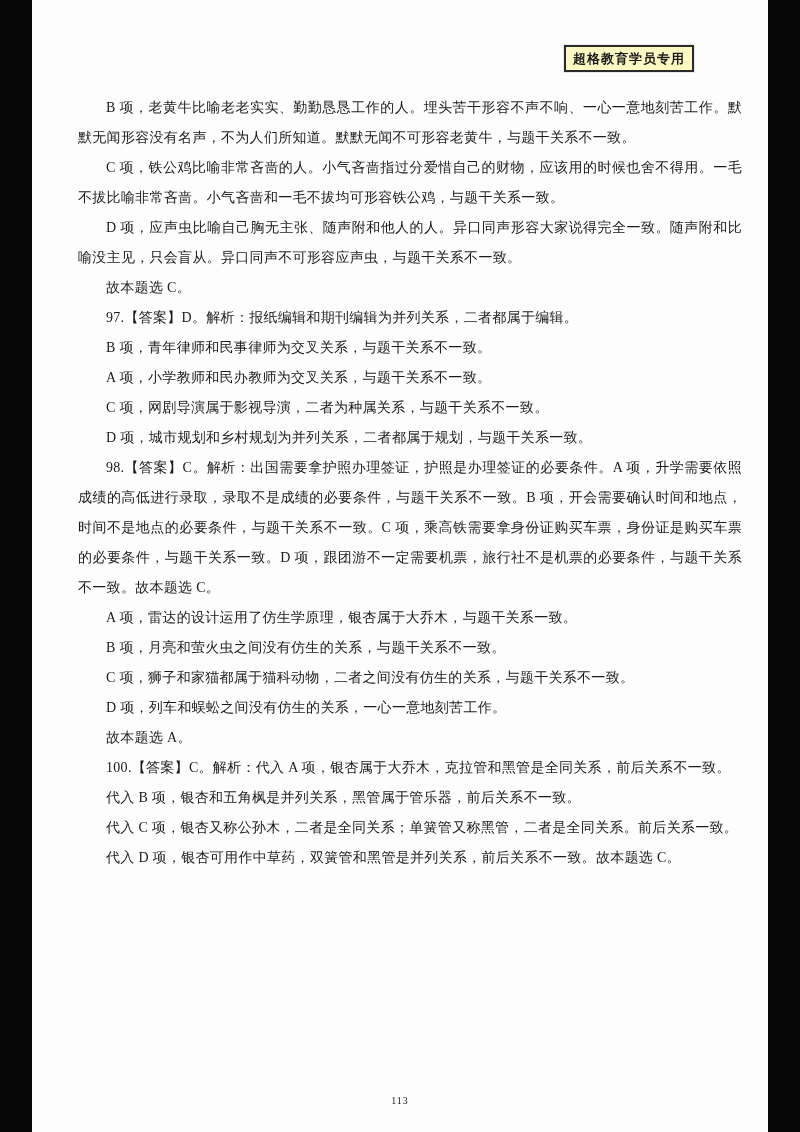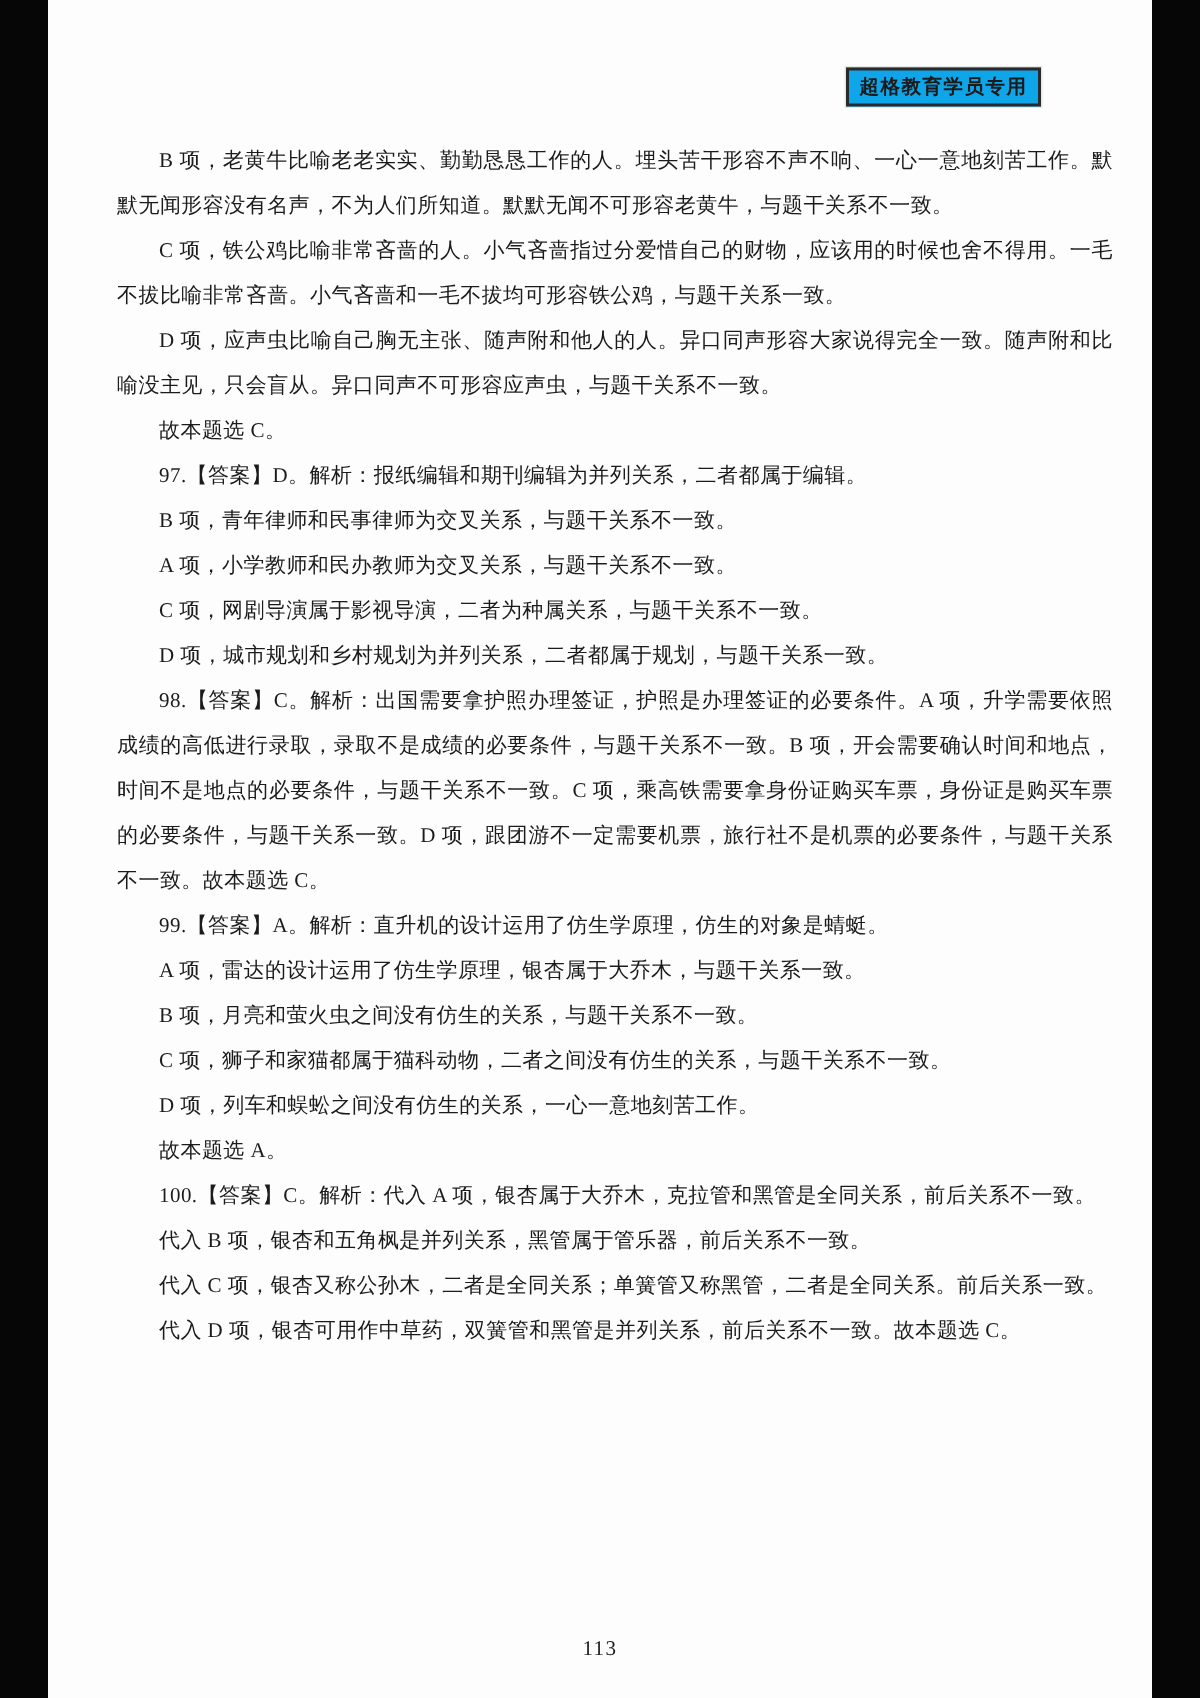--- a/index.html
+++ b/index.html
@@ -15,21 +15,21 @@
     position: absolute; top: 0; width: 32px; height: 1132px;
     background: #060606;
   }
   .scan-edge.left  { left: 0; }
   .scan-edge.right { right: 0; }
   .member-badge {
     position: absolute;
     top: 45px; right: 106px;
     border: 2px solid #2a2a2a;
     padding: 2px 7px;
-    background: #0ea5e9;
+    background: #fef9c3;
     box-shadow: 0 0 0 1px #e8e8e8;
   }
   .member-badge .badge-text {
     font-size: 13px;
     font-weight: bold;
     letter-spacing: 1px;
     white-space: nowrap;
   }
   .doc-body {
     position: absolute;
@@ -44,21 +44,21 @@
     text-indent: 2em;
     letter-spacing: 0.3px;
   }
   .page-footer {
     position: absolute;
     left: 0; right: 0;
     top: 1090px;
     text-align: center;
   }
   .page-footer .page-num {
-    font-size: 14px;
+    font-size: 10px;
     letter-spacing: 1px;
   }
 </style>
 </head>
 <body>
 
 <div class="scan-edge left"></div>
 <div class="scan-edge right"></div>
 
 <div class="member-badge">
@@ -69,21 +69,20 @@
   <p>B 项，老黄牛比喻老老实实、勤勤恳恳工作的人。埋头苦干形容不声不响、一心一意地刻苦工作。默默无闻形容没有名声，不为人们所知道。默默无闻不可形容老黄牛，与题干关系不一致。</p>
   <p>C 项，铁公鸡比喻非常吝啬的人。小气吝啬指过分爱惜自己的财物，应该用的时候也舍不得用。一毛不拔比喻非常吝啬。小气吝啬和一毛不拔均可形容铁公鸡，与题干关系一致。</p>
   <p>D 项，应声虫比喻自己胸无主张、随声附和他人的人。异口同声形容大家说得完全一致。随声附和比喻没主见，只会盲从。异口同声不可形容应声虫，与题干关系不一致。</p>
   <p>故本题选 C。</p>
   <p>97.【答案】D。解析：报纸编辑和期刊编辑为并列关系，二者都属于编辑。</p>
   <p>B 项，青年律师和民事律师为交叉关系，与题干关系不一致。</p>
   <p>A 项，小学教师和民办教师为交叉关系，与题干关系不一致。</p>
   <p>C 项，网剧导演属于影视导演，二者为种属关系，与题干关系不一致。</p>
   <p>D 项，城市规划和乡村规划为并列关系，二者都属于规划，与题干关系一致。</p>
   <p>98.【答案】C。解析：出国需要拿护照办理签证，护照是办理签证的必要条件。A 项，升学需要依照成绩的高低进行录取，录取不是成绩的必要条件，与题干关系不一致。B 项，开会需要确认时间和地点，时间不是地点的必要条件，与题干关系不一致。C 项，乘高铁需要拿身份证购买车票，身份证是购买车票的必要条件，与题干关系一致。D 项，跟团游不一定需要机票，旅行社不是机票的必要条件，与题干关系不一致。故本题选 C。</p>
-  <p>99.【答案】A。解析：直升机的设计运用了仿生学原理，仿生的对象是蜻蜓。</p>
   <p>A 项，雷达的设计运用了仿生学原理，银杏属于大乔木，与题干关系一致。</p>
   <p>B 项，月亮和萤火虫之间没有仿生的关系，与题干关系不一致。</p>
   <p>C 项，狮子和家猫都属于猫科动物，二者之间没有仿生的关系，与题干关系不一致。</p>
   <p>D 项，列车和蜈蚣之间没有仿生的关系，一心一意地刻苦工作。</p>
   <p>故本题选 A。</p>
   <p>100.【答案】C。解析：代入 A 项，银杏属于大乔木，克拉管和黑管是全同关系，前后关系不一致。</p>
   <p>代入 B 项，银杏和五角枫是并列关系，黑管属于管乐器，前后关系不一致。</p>
   <p>代入 C 项，银杏又称公孙木，二者是全同关系；单簧管又称黑管，二者是全同关系。前后关系一致。</p>
   <p>代入 D 项，银杏可用作中草药，双簧管和黑管是并列关系，前后关系不一致。故本题选 C。</p>
 </div>

